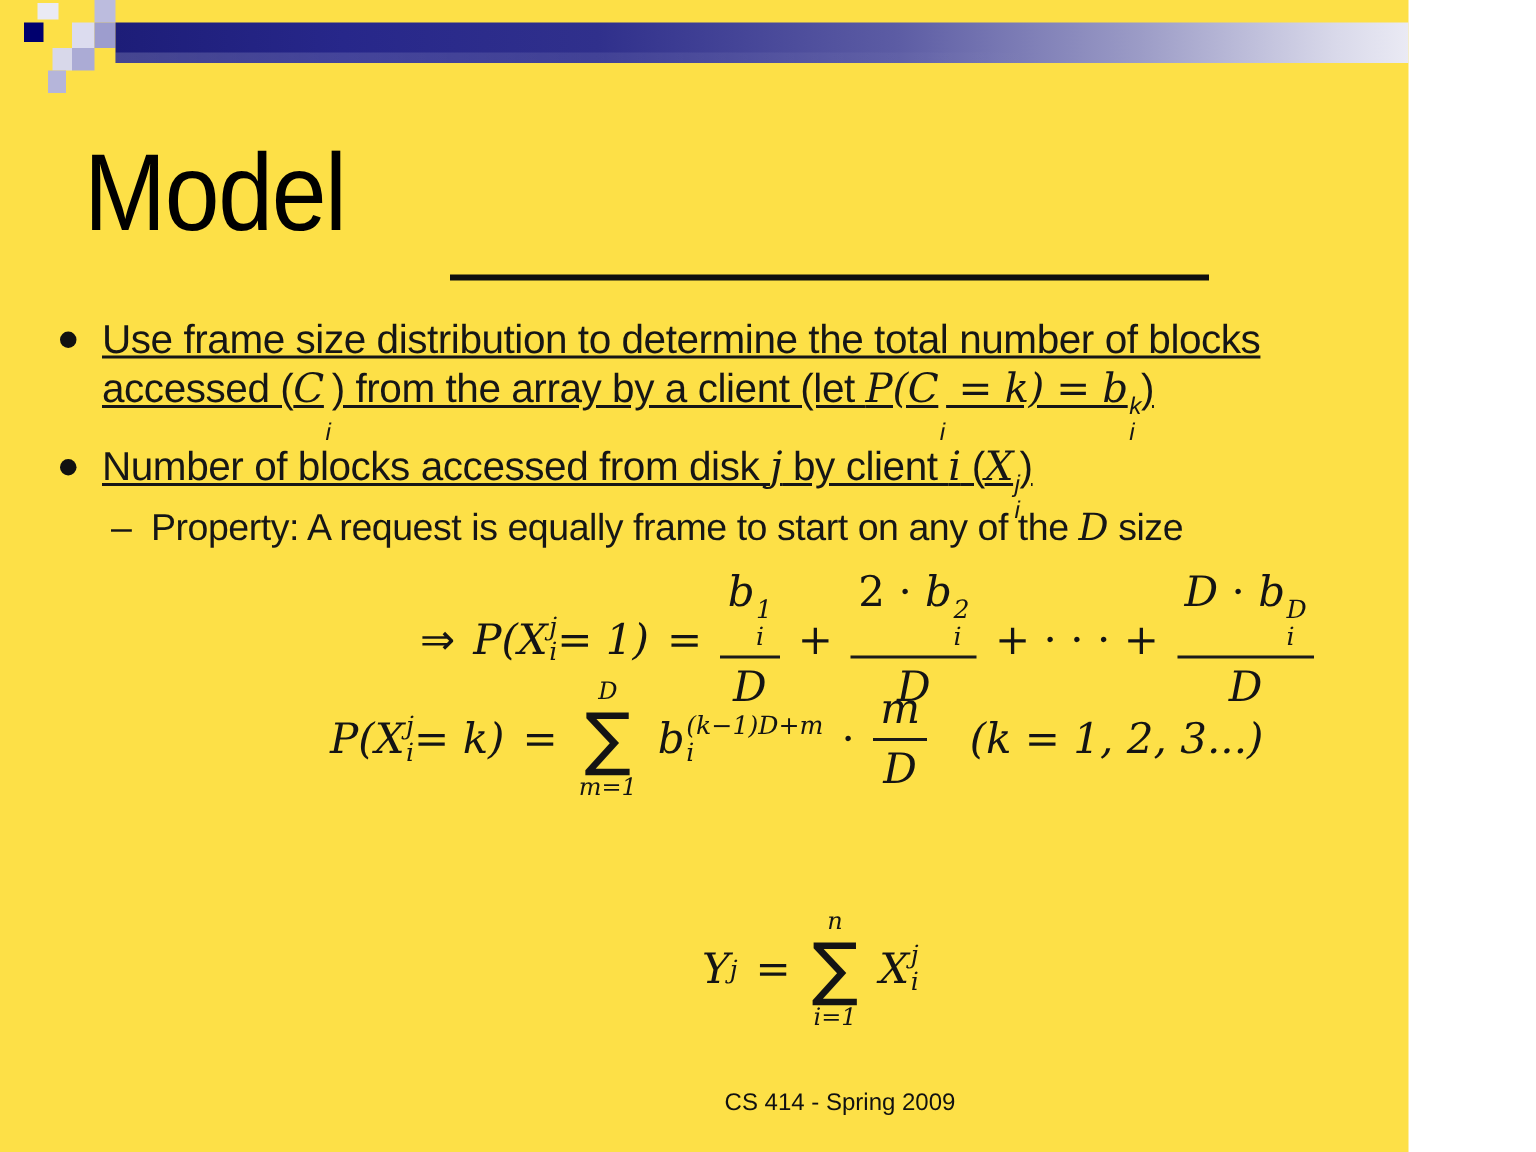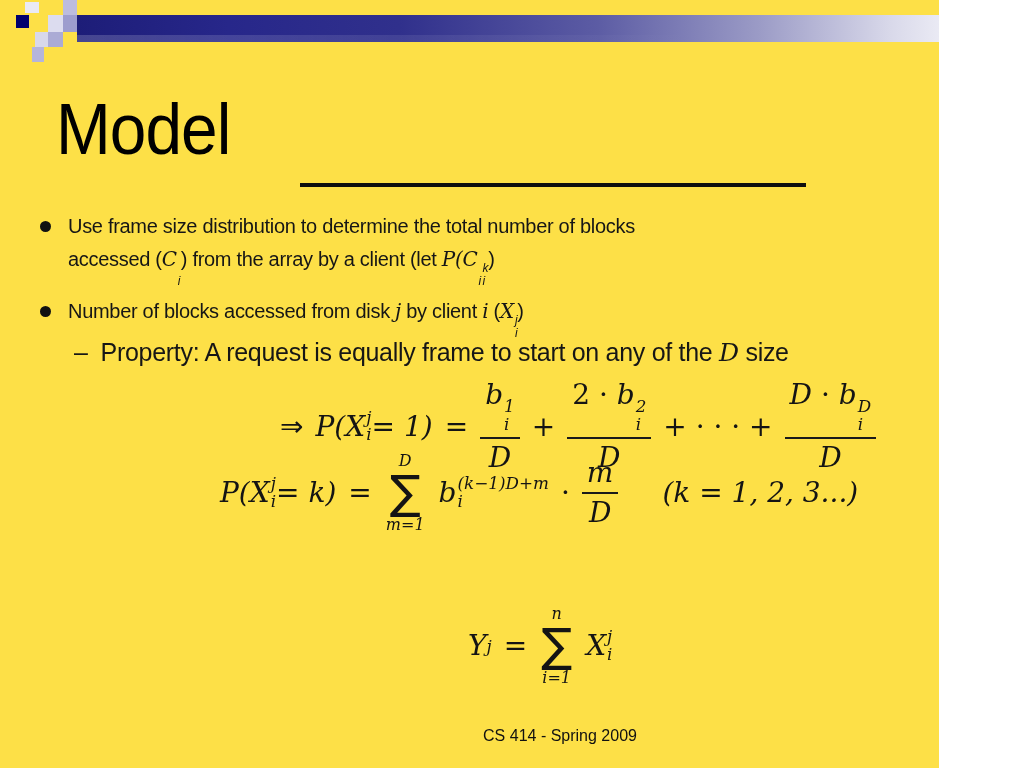--- a/index.html
+++ b/index.html
@@ -21,21 +21,21 @@
                #5c5ca4 55%,#9b9bc6 72%,#d9d9ea 86%,#fbfbfe 96%,#ffffff 100%);}
   .decor-bar::after{content:"";position:absolute;left:0;right:0;bottom:0;height:7px;
     background:linear-gradient(to right,rgba(255,255,255,0.18),rgba(255,255,255,0) 65%);}
 
   
   .title{position:absolute;left:56px;top:92px;font-size:73px;line-height:1;
          letter-spacing:-1px;color:#000;transform:scaleX(0.9);transform-origin:left top;}
   .title-rule{position:absolute;left:300px;top:183px;width:506px;height:4px;background:#0e0e0e;}
 
   
-  .bullet{position:absolute;display:flex;font-size:20px;line-height:33px;letter-spacing:-0.3px;}
+  .bullet{position:absolute;display:flex;font-size:27px;line-height:33px;letter-spacing:-0.3px;text-decoration:underline;}
   .bullet .dot{flex:none;width:11px;height:11px;border-radius:50%;background:#111;
                margin-top:11px;margin-right:17px;}
   .bline{white-space:nowrap;}
   .subbullet{position:absolute;display:flex;font-size:25px;line-height:32px;letter-spacing:-0.3px;}
   .subbullet .dash{flex:none;margin-right:13px;}
 
   
   .m,.mi{font-family:"DejaVu Serif",serif;font-style:italic;}
   .op{font-family:"DejaVu Serif",serif;font-style:normal;}
   .supsub{display:inline-flex;flex-direction:column;font-size:0.60em;line-height:1.05;
@@ -45,21 +45,21 @@
            font-size:28px;color:#141414;display:flex;align-items:center;gap:12px;white-space:nowrap;}
   .grp{display:inline-flex;align-items:center;}
   .frac{display:inline-block;text-align:center;line-height:1.15;}
   .frac .num{display:block;padding:0 5px 3px;white-space:nowrap;}
   .frac .den{display:block;border-top:2px solid #1a1a1a;padding:3px 5px 0;}
   .sum{display:inline-flex;flex-direction:column;align-items:center;line-height:1;margin:0 2px;}
   .sum .lim{font-size:16px;font-style:italic;}
   .sum .sigma{font-size:46px;line-height:0.95;font-style:normal;
               font-family:"DejaVu Sans",sans-serif;padding:2px 0;}
   .arrow{font-family:"DejaVu Sans",sans-serif;font-style:normal;}
-  .cond{margin-left:32px;}
+  .cond{margin-left:16px;}
 
   
   .footer{position:absolute;left:0;width:1024px;top:727px;text-align:center;
           font-size:16px;color:#111;margin-left:48px;}
 </style>
 </head>
 <body>
 
 <div class="slide">
 
@@ -80,21 +80,21 @@
     <span class="dot"></span>
     <span>
       <span class="bline" style="display:block;">Use frame size distribution to determine the total number of blocks</span>
       <span class="bline" style="display:block;">
         <span>accessed (</span><span class="mi">C</span><span class="supsub">
             <span>&nbsp;</span>
             <span>i</span>
           </span><span>) from the array by a client (let </span><span class="mi">P(C</span><span class="supsub">
             <span>&nbsp;</span>
             <span>i</span>
-          </span><span class="supsub">
+          </span><span class="mi"> = k) = b</span><span class="supsub">
             <span>k</span>
             <span>i</span>
           </span><span>)</span>
       </span>
     </span>
   </div>
 
   <div class="bullet" style="left:40px;top:295px;">
     <span class="dot"></span>
     <span class="bline">

